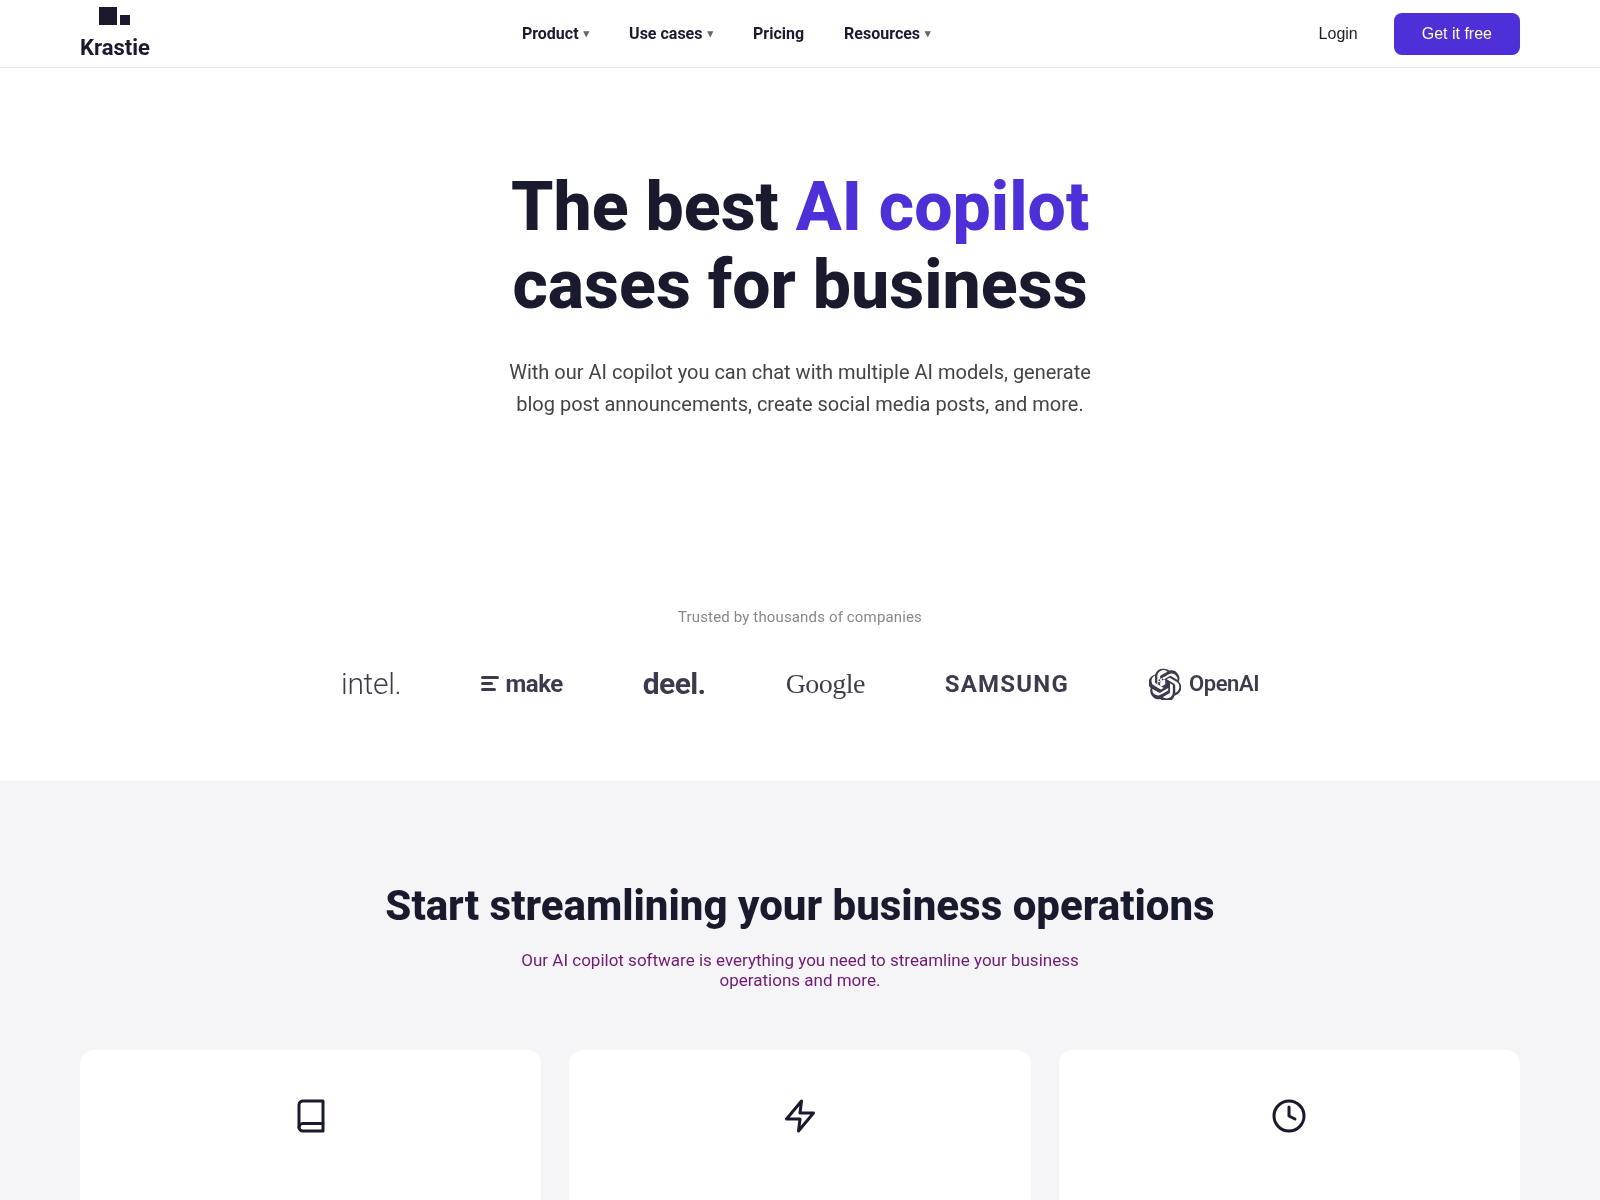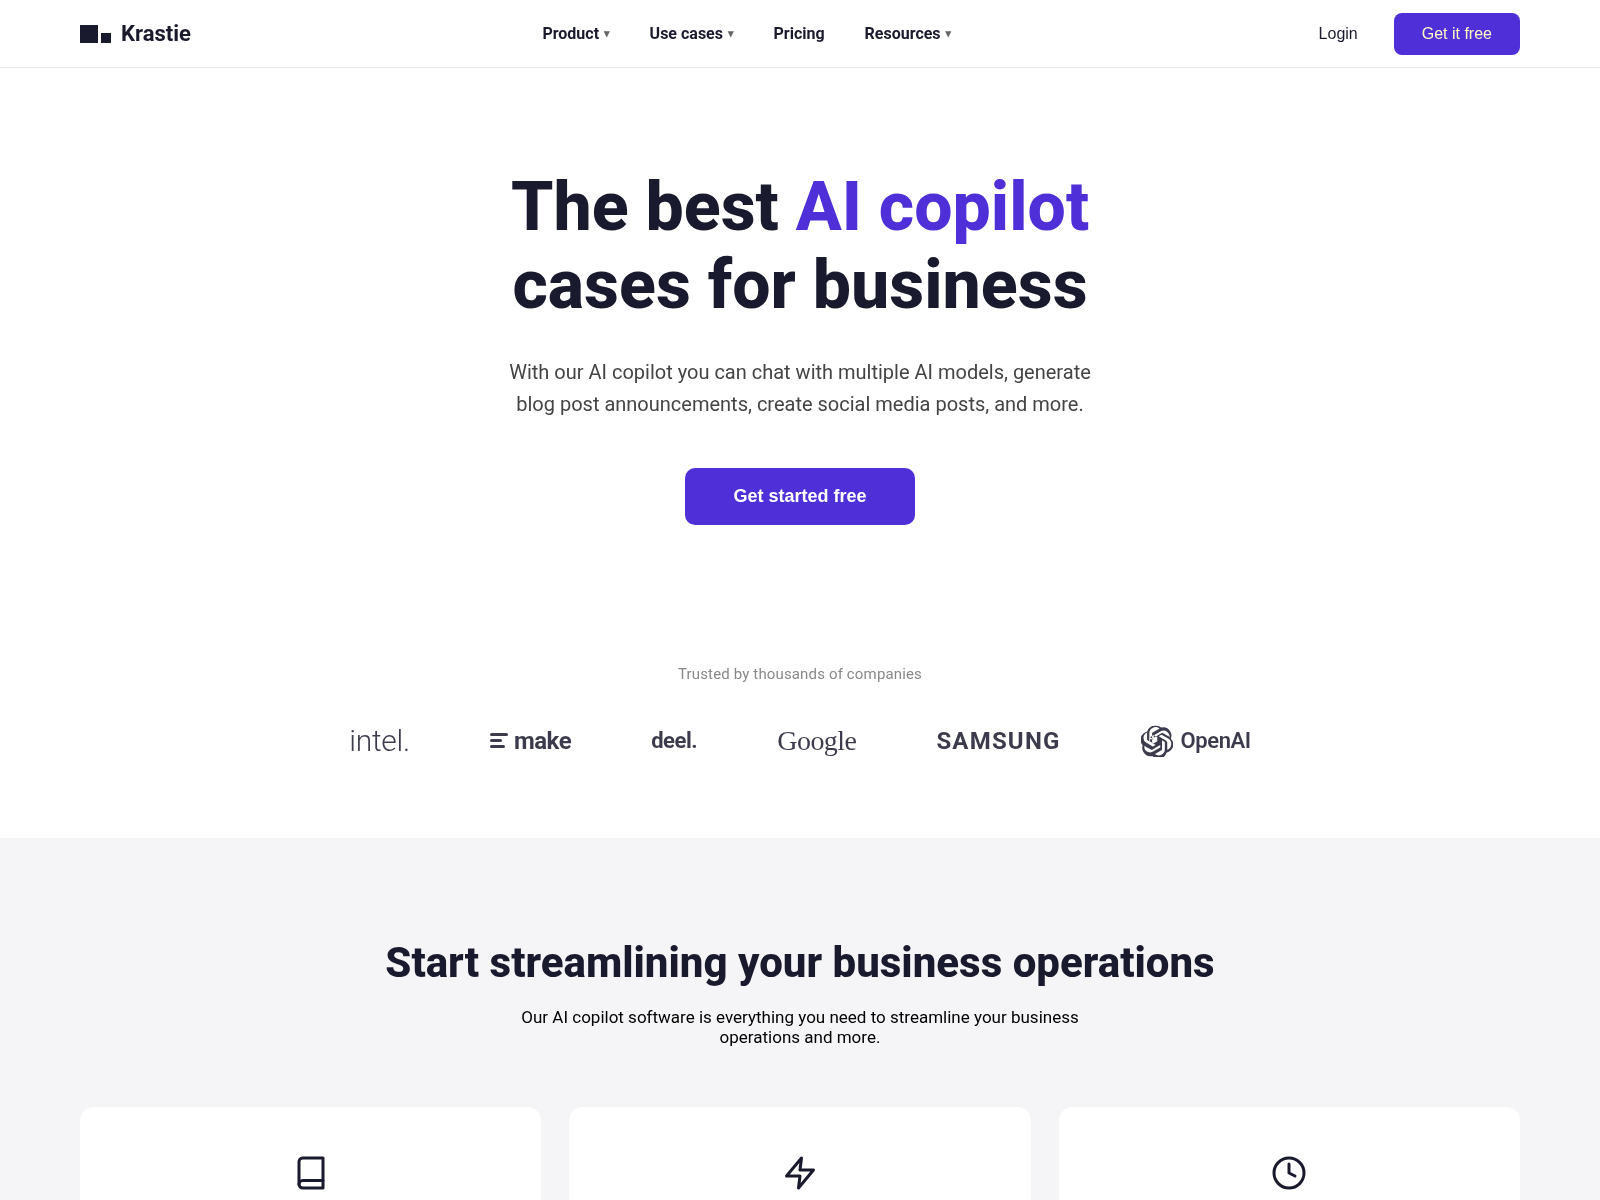--- a/index.html
+++ b/index.html
@@ -31,20 +31,21 @@
     }
 
     .navbar-logo {
       display: flex;
       align-items: center;
       gap: 10px;
       font-size: 22px;
       font-weight: 700;
       color: #1a1a2e;
       text-decoration: none;
+      flex-direction: column;
     }
 
     .logo-icon {
       display: flex;
       gap: 3px;
       align-items: center;
     }
 
     .logo-square-big {
       width: 18px;
@@ -185,21 +186,21 @@
     .trusted-logo.make-logo {
       display: flex;
       align-items: center;
       gap: 6px;
       font-size: 24px;
       font-weight: 700;
     }
 
     .trusted-logo.deel {
       font-weight: 700;
-      font-size: 22px;
+      font-size: 30px;
     }
 
     .trusted-logo.google {
       font-size: 28px;
       font-weight: 400;
       font-family: 'Georgia', serif;
       text-align: right;
     }
 
     .trusted-logo.samsung {
@@ -235,21 +236,21 @@
 
     .features-title {
       font-size: 42px;
       font-weight: 800;
       color: #1a1a2e;
       margin-bottom: 20px;
     }
 
     .features-subtitle {
       font-size: 17px;
-      color: #000000;
+      color: #701a75;
       max-width: 620px;
       margin: 0 auto;
     }
 
     .features-grid {
       display: grid;
       grid-template-columns: repeat(3, 1fr);
       gap: 28px;
     }
 
@@ -340,21 +341,20 @@
   </div>
 </nav>
 
 <section class="hero">
   <h1 class="hero-title">
     <span>The best </span><span class="highlight">AI copilot</span>
     <br>
     <span>cases for business</span>
   </h1>
   <p class="hero-subtitle">With our AI copilot you can chat with multiple AI models, generate blog post announcements, create social media posts, and more.</p>
-  <button class="btn-get-started">Get started free</button>
 </section>
 
 <section class="trusted-section">
   <p class="trusted-label">Trusted by thousands of companies</p>
   <div class="trusted-logos">
 
     <div class="trusted-logo intel">
       intel<span style="color:#1a1a2e; font-weight:300;">.</span>
     </div>
 

